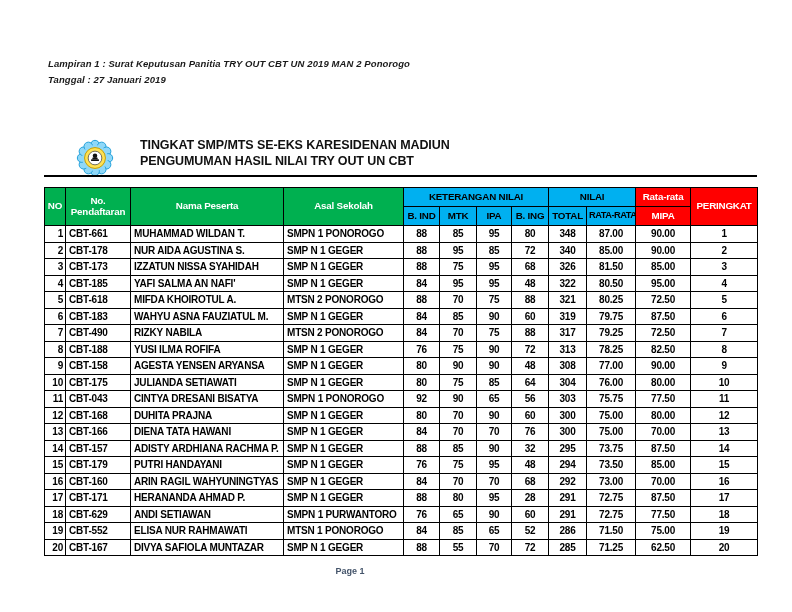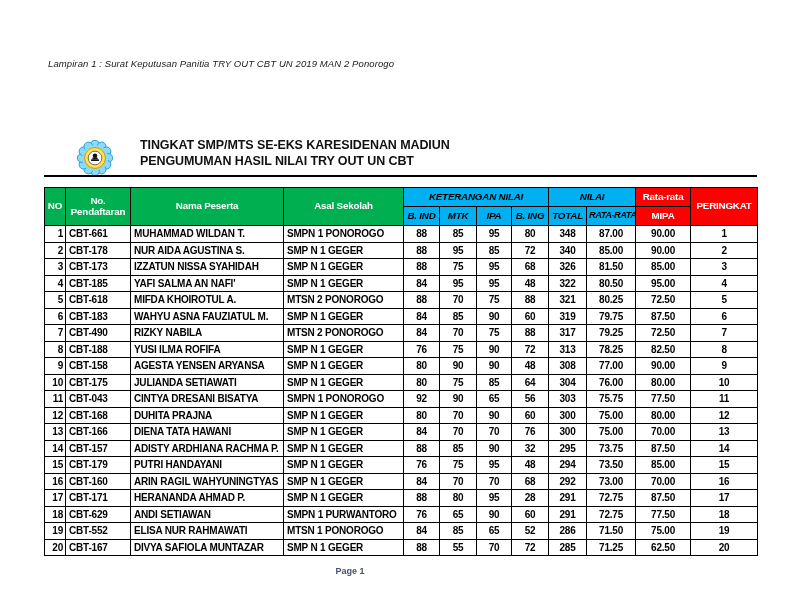--- a/index.html
+++ b/index.html
@@ -4,61 +4,62 @@
 <style>
   html,body{margin:0;padding:0;}
   body{
     width:792px;height:612px;background:#ffffff;position:relative;overflow:hidden;
     font-family:"Liberation Sans", sans-serif;color:#000;
   }
   .page{position:absolute;inset:0;background:var(--page-bg,#fff);}
 
   
   .meta{position:absolute;left:48px;top:56px;font-size:9.5px;line-height:16px;
-        font-style:italic;font-weight:400;color:#1a1a1a;letter-spacing:0.1px;}
+        font-style:italic;font-weight:700;color:#1a1a1a;letter-spacing:0.1px;}
 
   
   .logo{position:absolute;left:76px;top:139px;width:38px;height:38px;}
   .title{position:absolute;left:140px;top:138px;font-weight:700;font-size:12.5px;
          line-height:15.5px;color:#111;letter-spacing:-0.1px;}
   .rule{position:absolute;left:44px;top:175px;width:713px;height:2px;background:#000;}
 
   
   table.results{
     position:absolute;left:44px;top:187px;width:713px;
     border-collapse:collapse;table-layout:fixed;
     font-size:10px;font-weight:700;letter-spacing:-0.2px;
   }
   table.results th, table.results td{
     border:1px solid #000;padding:0 2px;overflow:hidden;white-space:nowrap;
   }
   thead tr{height:19px;}
   thead th{text-align:center;vertical-align:middle;font-size:9.8px;line-height:1.05;}
   th.green{background:var(--green,#00B050);color:#fff;margin-top:31px;}
-  th.cyan{background:var(--cyan,#00B0F0);color:#000;font-style:italic;}
+  th.cyan{background:var(--cyan,#00B0F0);color:#000;}
   th.red{background:var(--red,#FF0000);color:#fff;}
   tbody tr{height:16.5px;}
   tbody td{vertical-align:middle;}
   tbody td:nth-child(1){text-align:right;padding-right:2px;}
   tbody td:nth-child(2),
   tbody td:nth-child(3),
   tbody td:nth-child(4){text-align:left;padding-left:3px;}
   tbody td:nth-child(n+5){text-align:center;}
 
   
   .footer{position:absolute;left:0;top:566px;width:700px;text-align:center;
           font-size:9px;font-weight:700;color:var(--footer-color,#44546A);}
 </style>
 </head>
 <body>
 
 <div class="page">
 
   <div class="meta">
     <div>Lampiran 1 : Surat Keputusan Panitia TRY OUT CBT UN 2019 MAN 2 Ponorogo</div>
+    <div>Tanggal : 27 Januari 2019</div>
   </div>
 
   <div class="logo">
     <svg viewBox="0 0 40 40" width="38" height="38" aria-hidden="true">
       <g>
         <g fill="#8FD8F8" stroke="#1B9CD8" stroke-width="1">
           <circle cx="20" cy="6" r="4.6"></circle>
             <circle cx="27" cy="7.9" r="4.6"></circle>
           <circle cx="32.1" cy="13" r="4.6"></circle>
             <circle cx="34" cy="20" r="4.6"></circle>

